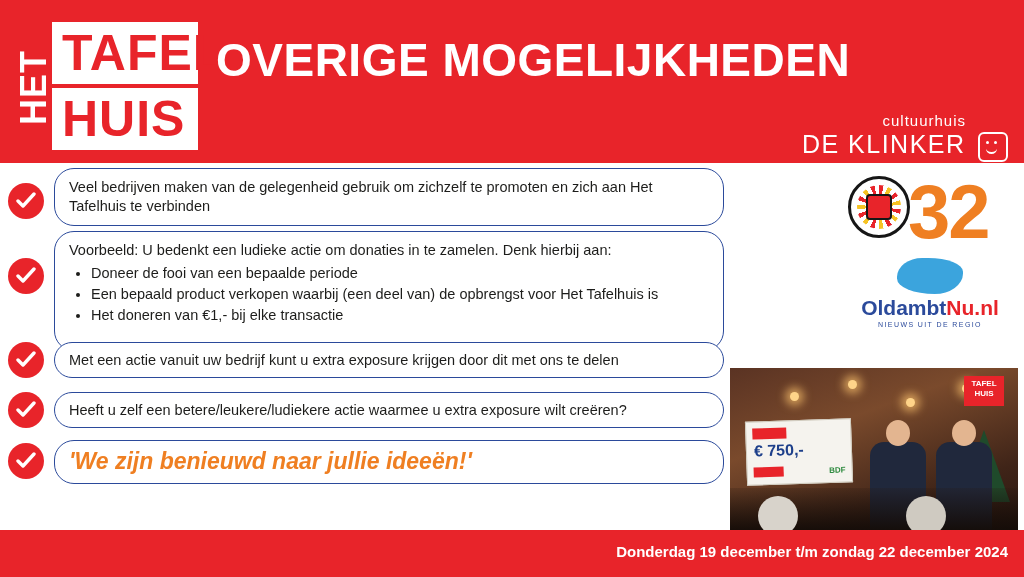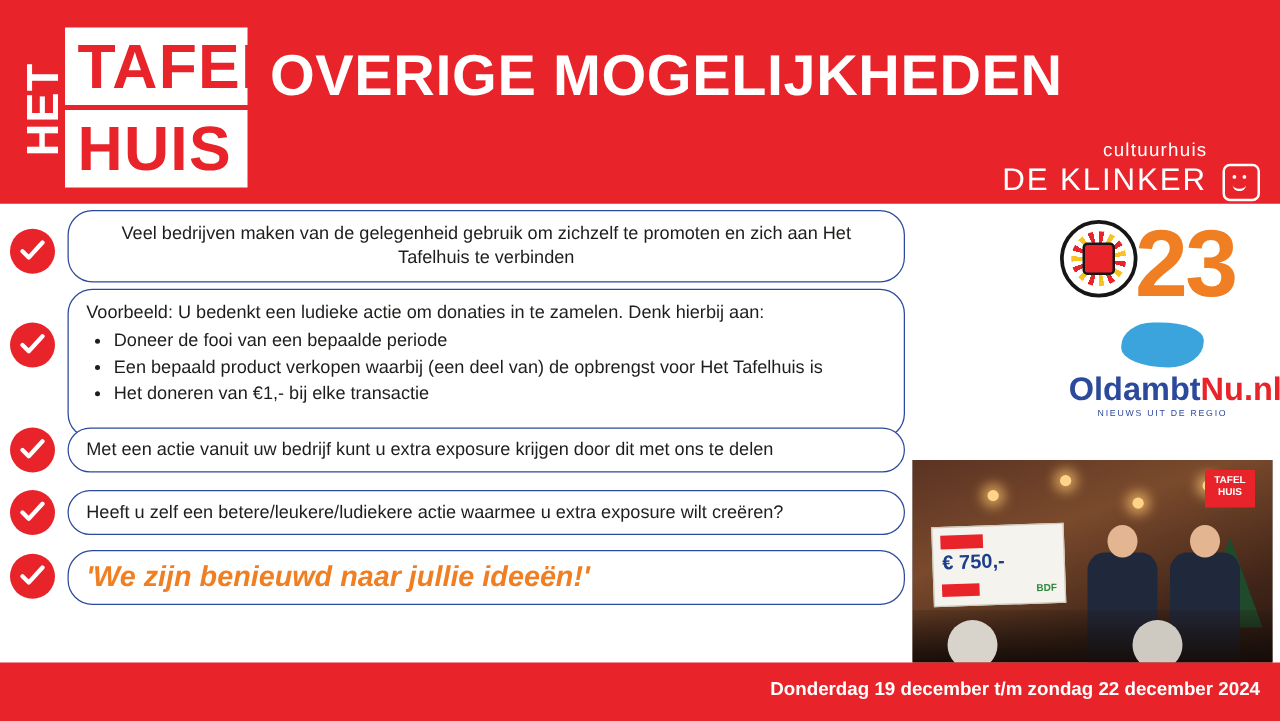--- a/index.html
+++ b/index.html
@@ -155,21 +155,21 @@
     font-size: 14.5px;
     padding: 9px 14px 9px 14px;
   }
   .bubble p { margin: 0 0 2px 0; line-height: 19px; }
   .bubble ul {
     margin: 3px 0 0 0;
     padding-left: 22px;
   }
   .bubble li { line-height: 21px; }
 
-  .b1 { top: 168px; width: 670px; height: 58px; text-align: center; }
+  .b1 { top: 168px; width: 670px; height: 58px; }
   .b2 { top: 231px; width: 670px; height: 120px; }
   .b3 { top: 342px; width: 670px; height: 36px; padding-top: 8px; }
   .b4 { top: 392px; width: 670px; height: 36px; padding-top: 8px; }
   .b5 {
     top: 440px; width: 670px; height: 44px;
     color: #ef7f22;
     font-size: 23px;
     font-weight: bold;
     font-style: italic;
     padding-top: 7px;
@@ -236,21 +236,21 @@
     width: 150px;
     text-align: center;
   }
   .oldambt-shape {
     width: 66px; height: 36px;
     margin: 0 auto 2px auto;
     background: #3ba4dd;
     border-radius: 40% 55% 45% 60% / 55% 40% 60% 45%;
   }
   .oldambt-name {
-    font-size: 26px;
+    font-size: 21px;
     font-weight: bold;
   }
   .oldambt-name .o1 { color: #2b4a9b; }
   .oldambt-name .o2 { color: #e8242a; }
   .oldambt-tag {
     font-size: 7px;
     color: #2b4a9b;
     letter-spacing: 1.4px;
     margin-top: 1px;
   }
@@ -429,21 +429,21 @@
     </svg>
 </div>
 <div class="bubble b5">
   <span>'We zijn benieuwd naar jullie ideeën!'</span>
 </div>
 
 <div class="bingo-logo">
   <div class="bingo-inner"></div>
   <div class="bingo-core"></div>
 </div>
-<div class="anniversary">23</div>
+<div class="anniversary">32</div>
 
 <div class="oldambt">
   <div class="oldambt-shape"></div>
   <div class="oldambt-name">
     <span class="o1">Oldambt</span><span class="o2">Nu.nl</span>
   </div>
   <div class="oldambt-tag">NIEUWS UIT DE REGIO</div>
 </div>
 
 <div class="photo">

